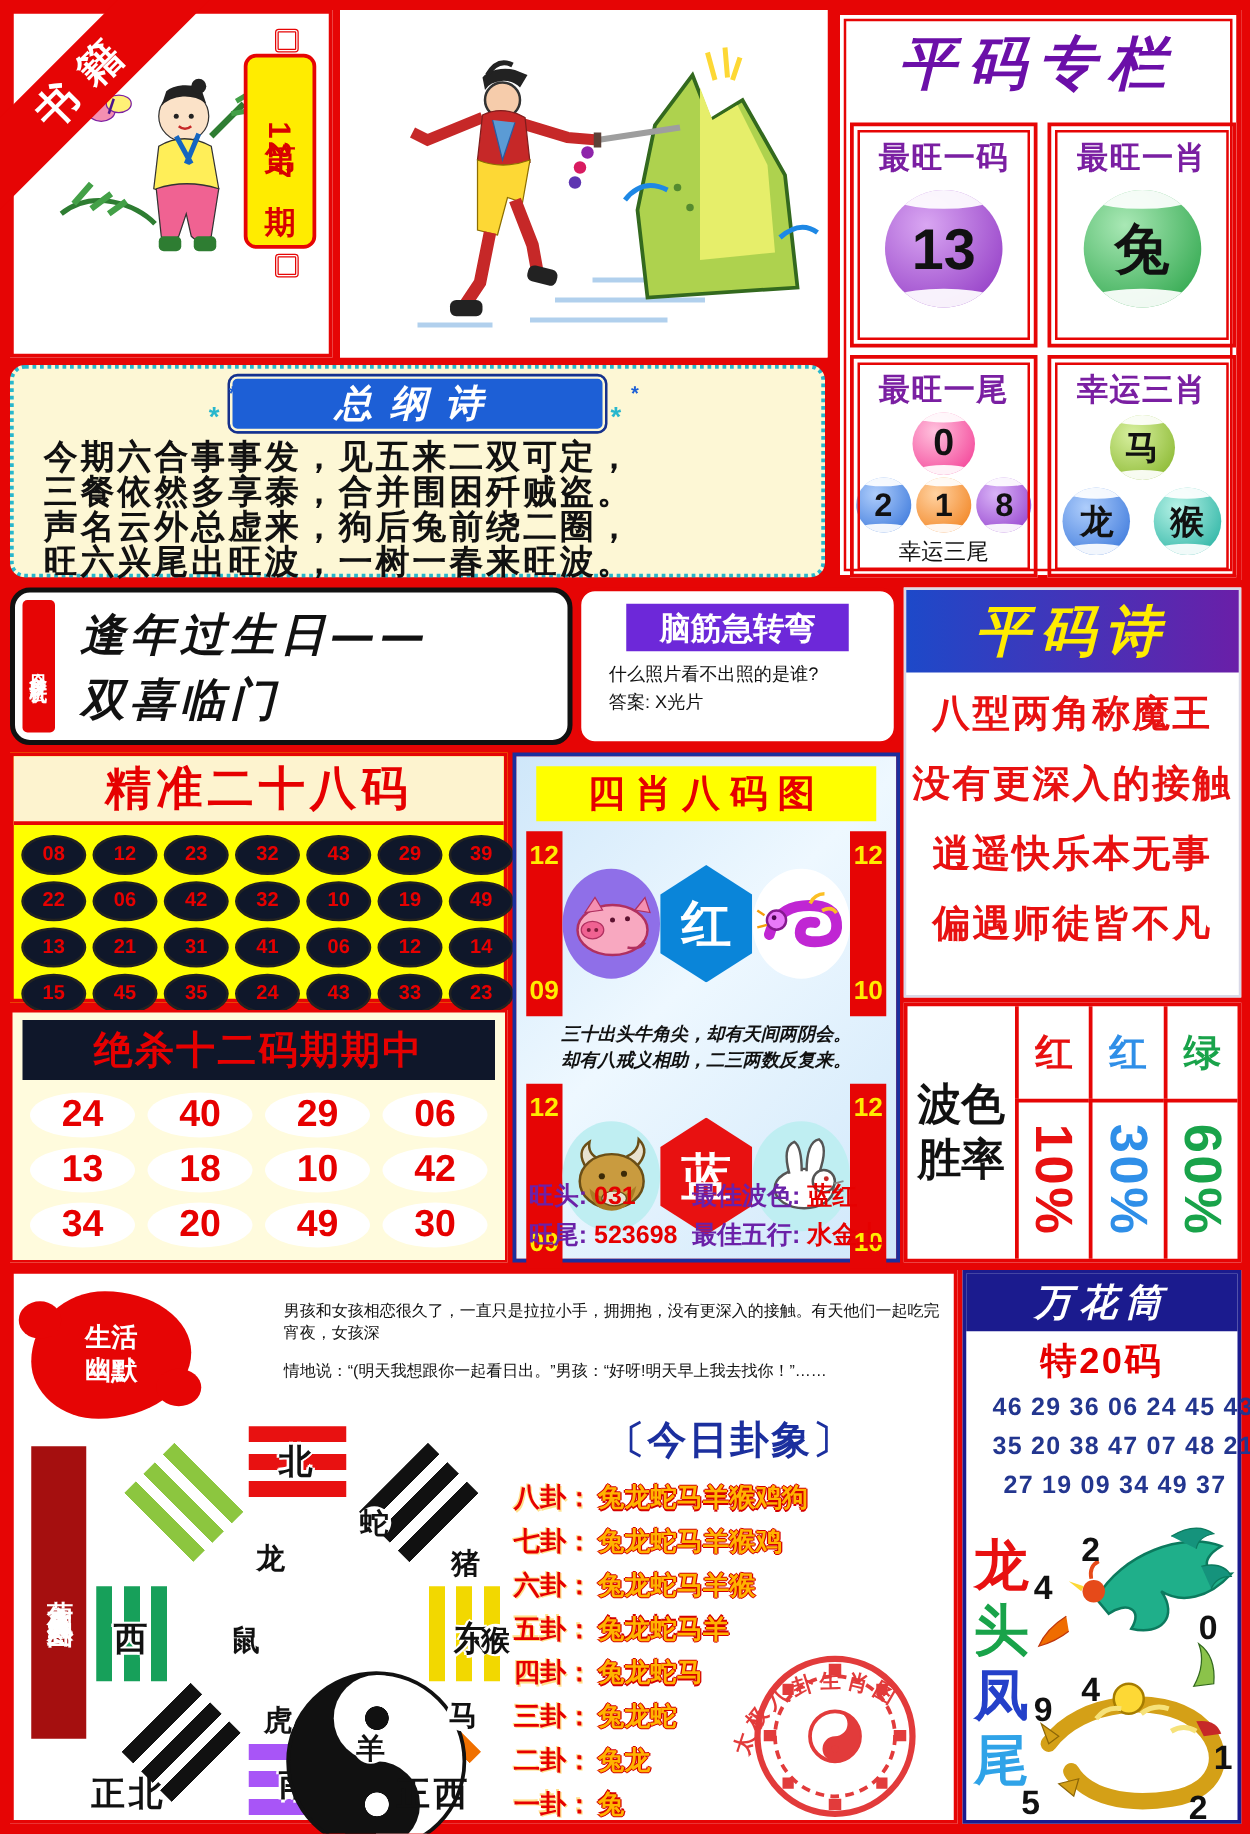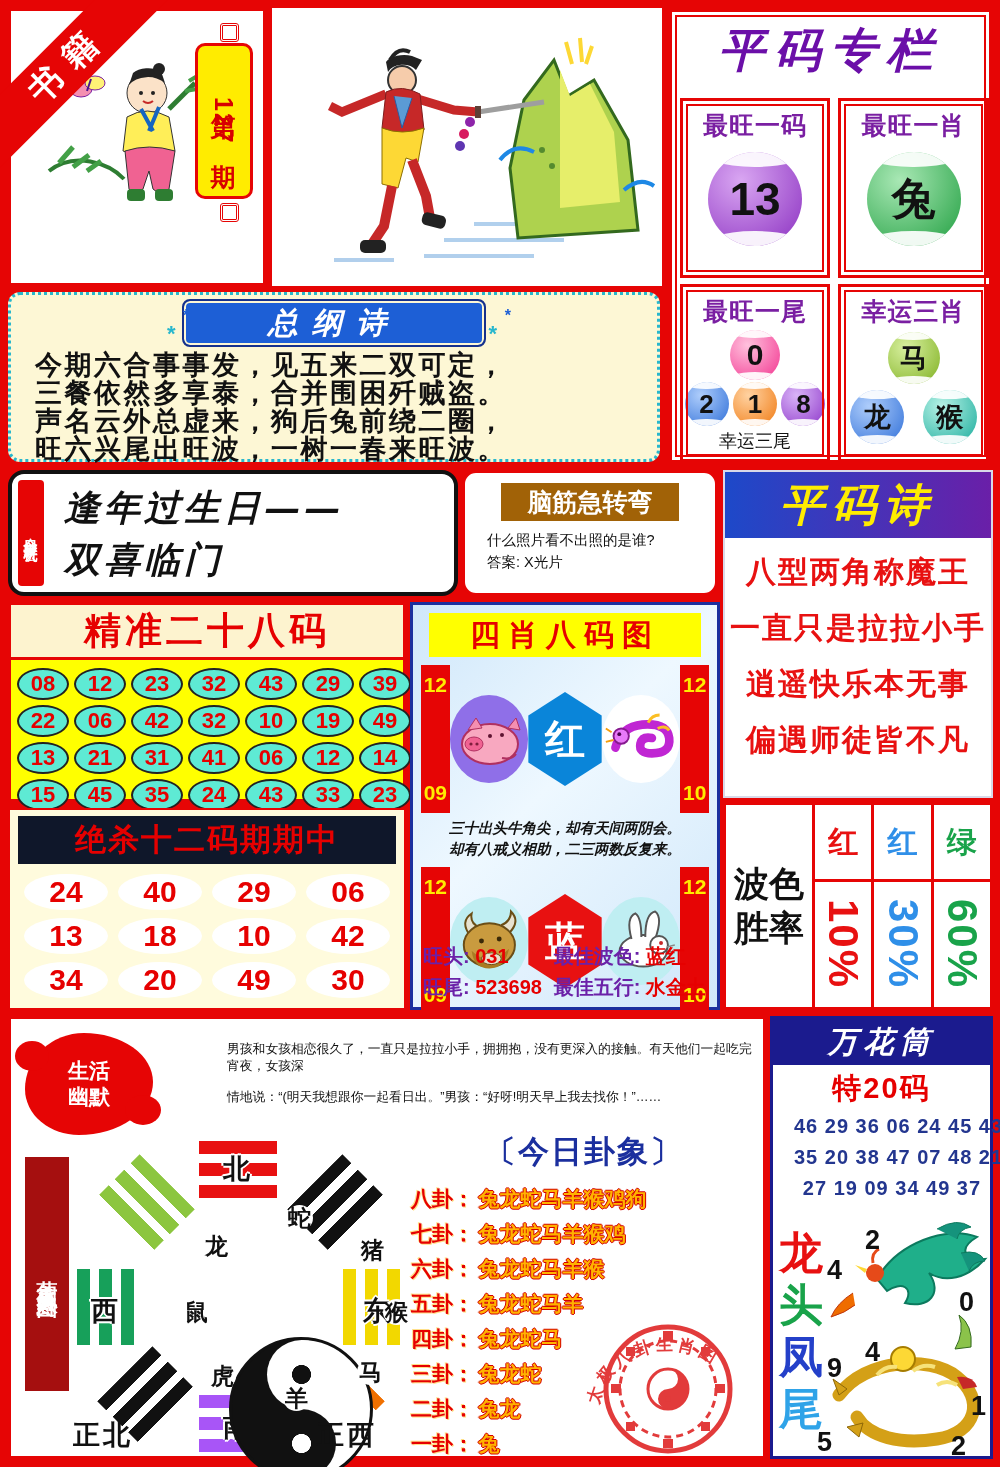--- a/index.html
+++ b/index.html
@@ -54,38 +54,38 @@
   #zg .lines{position:absolute;left:24px;right:14px;top:56px;}
   #zg .poem-line{display:block;color:#111;font-size:27px;font-weight:bold;letter-spacing:2.5px;line-height:28px;white-space:nowrap;}
 
   
   #gp{left:8px;top:470px;width:450px;height:126px;border:4px solid #111;border-radius:16px;background:#fff;}
   #gp .strip{position:absolute;left:6px;top:6px;bottom:6px;width:26px;background:#e60505;border-radius:4px;
              color:#fff;writing-mode:vertical-rl;display:flex;align-items:center;justify-content:center;font-size:14px;font-weight:bold;letter-spacing:2px;}
   #gp .l1,#gp .l2{position:absolute;left:52px;color:#111;font-size:36px;font-weight:bold;font-style:italic;letter-spacing:4px;}
   #gp .l1{top:10px;} #gp .l2{top:62px;}
   #nj{left:462px;top:470px;width:256px;height:126px;border:3px solid #e60505;border-radius:14px;background:#fff;}
-  #nj .hd{margin:10px auto 8px;width:178px;height:38px;background:#a16207;color:#fff;display:flex;align-items:center;justify-content:center;
+  #nj .hd{margin:10px auto 8px;width:178px;height:38px;background:#6d28d9;color:#fff;display:flex;align-items:center;justify-content:center;
           font-size:25px;font-weight:bold;}
   #nj .q,#nj .a{margin-left:22px;color:#111;font-size:14.5px;line-height:22px;}
 
   
   #pms{left:723px;top:470px;width:270px;height:328px;border:2px solid #d9d9e8;background:#fff;}
   #pms .hd{height:66px;background:linear-gradient(90deg,#1d49c9,#6a1fa8);display:flex;align-items:center;justify-content:center;
            color:#ffec00;font-size:44px;font-weight:bold;letter-spacing:8px;font-style:italic;}
   #pms .pms-line{display:block;text-align:center;color:#e81111;font-size:30px;font-weight:bold;letter-spacing:2px;line-height:56px;
                  font-family:"DejaVu Serif","Liberation Serif",serif;}
 
   
   #jz{left:8px;top:602px;width:398px;height:200px;border:3px solid #e60505;background:#ffff00;}
   #jz .hd{height:52px;background:#fdf3cf;border-bottom:3px solid #e60505;display:flex;align-items:center;justify-content:center;
           color:#e60000;font-size:37px;font-weight:bold;letter-spacing:4px;font-family:"DejaVu Serif",serif;}
   #jz .grid{display:grid;grid-template-columns:repeat(7,1fr);gap:5px 5px;padding:8px 6px;}
   .oval-num{display:flex;align-items:center;justify-content:center;width:48px;height:28px;border:2px solid #222;border-radius:50%;
-            color:#e60000;font-size:22px;font-weight:bold;background:#5eead4;}
+            color:#e60000;font-size:16px;font-weight:bold;background:#0f172a;}
 
   
   #js12{left:8px;top:808px;width:398px;height:202px;border:2px solid #e60505;background:#fffbdd;}
   #js12 .hd{margin:6px 8px 0;height:48px;background:#0f172a;display:flex;align-items:center;justify-content:center;
             color:#e60000;font-size:31px;font-weight:bold;letter-spacing:2px;font-family:"DejaVu Serif",serif;}
   #js12 .grid{display:grid;grid-template-columns:repeat(4,1fr);gap:8px 10px;padding:10px 14px;}
   .kill-num{display:flex;align-items:center;justify-content:center;height:36px;background:#fff;border-radius:50%;
             color:#e60000;font-size:30px;font-weight:bold;}
 
   
@@ -312,21 +312,21 @@
   <div class="panel" id="nj">
     <div class="hd">脑筋急转弯</div>
     <div class="q">什么照片看不出照的是谁?</div>
     <div class="a">答案: X光片</div>
   </div>
 
   <div class="panel" id="pms">
     <div class="hd serif">平码诗</div>
     <div style="margin-top:6px;">
         <span class="pms-line">八型两角称魔王</span>
-        <span class="pms-line">一直只是拉拉小手</span>
+        <span class="pms-line">没有更深入的接触</span>
         <span class="pms-line">逍遥快乐本无事</span>
         <span class="pms-line">偏遇师徒皆不凡</span>
       </div>
   </div>
 
   <div class="panel" id="jz">
     <div class="hd">精准二十八码</div>
     <div class="grid">
         <span class="oval-num">08</span>
         <span class="oval-num">12</span>

